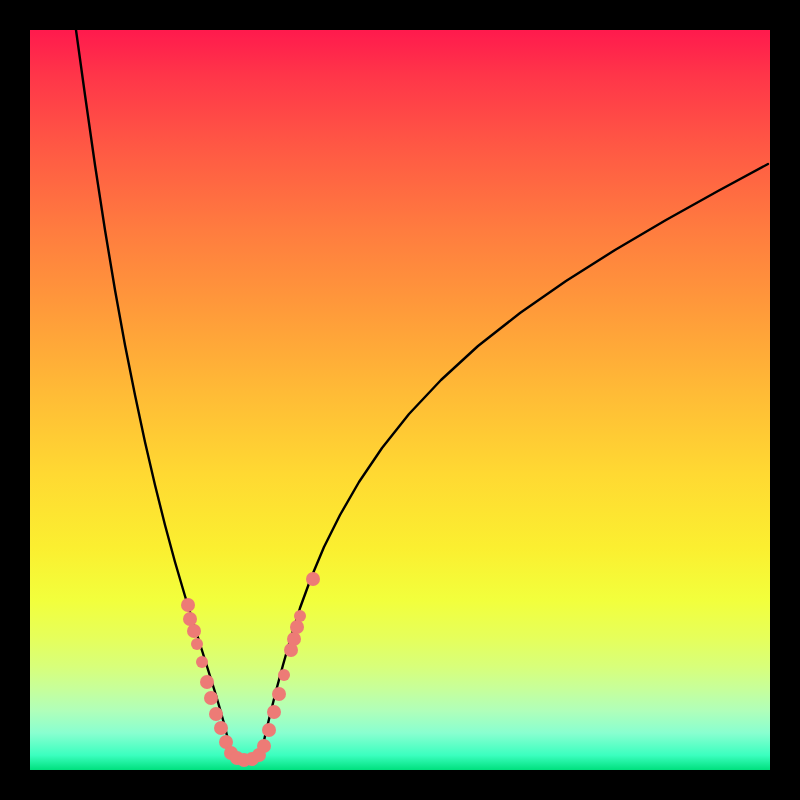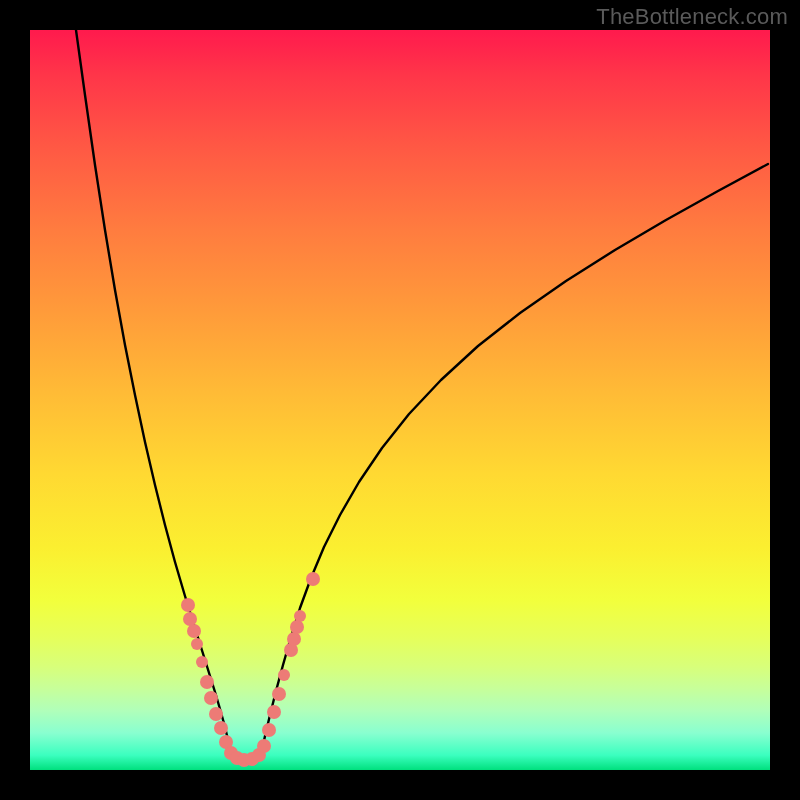--- a/index.html
+++ b/index.html
@@ -60,21 +60,20 @@
     left: 0;
     top: 0;
     width: 740px;
     height: 740px;
   }
 </style>
 </head>
 <body>
 
 <div class="frame">
-  <div class="watermark">TheBottleneck.com</div>
   <div class="plot">
     <svg class="overlay" viewBox="0 0 740 740">
       <g id="curves">
           <path d="M46 0 L55 65 L65 135 L75 200 L85 260 L95 315 L105 365 L115 412 L125 455 L135 495 L145 532 L155 566 L160 582 L165 598 L170 614 L175 630 L180 646 L185 662 L190 679 L195 697 L198 710 L200 720" fill="none" stroke="#000000" stroke-width="2.4" stroke-linecap="round" stroke-linejoin="round"></path>
           <path d="M232 720 L235 706 L240 685 L246 661 L253 635 L261 607 L270 578 L281 548 L294 517 L310 485 L329 452 L352 418 L379 384 L411 350 L448 316 L490 283 L536 251 L585 220 L636 190 L688 161 L738 134" fill="none" stroke="#000000" stroke-width="2.4" stroke-linecap="round" stroke-linejoin="round"></path>
           <path d="M200 720 L206 727 L213 730 L220 730 L226 727 L232 720" fill="none" stroke="#000000" stroke-width="2.4" stroke-linecap="round" stroke-linejoin="round"></path>
         </g>
       <g id="markers">
           <circle cx="158" cy="575" r="7" fill="#ed7b76"></circle>
           <circle cx="160" cy="589" r="7" fill="#ed7b76"></circle>

